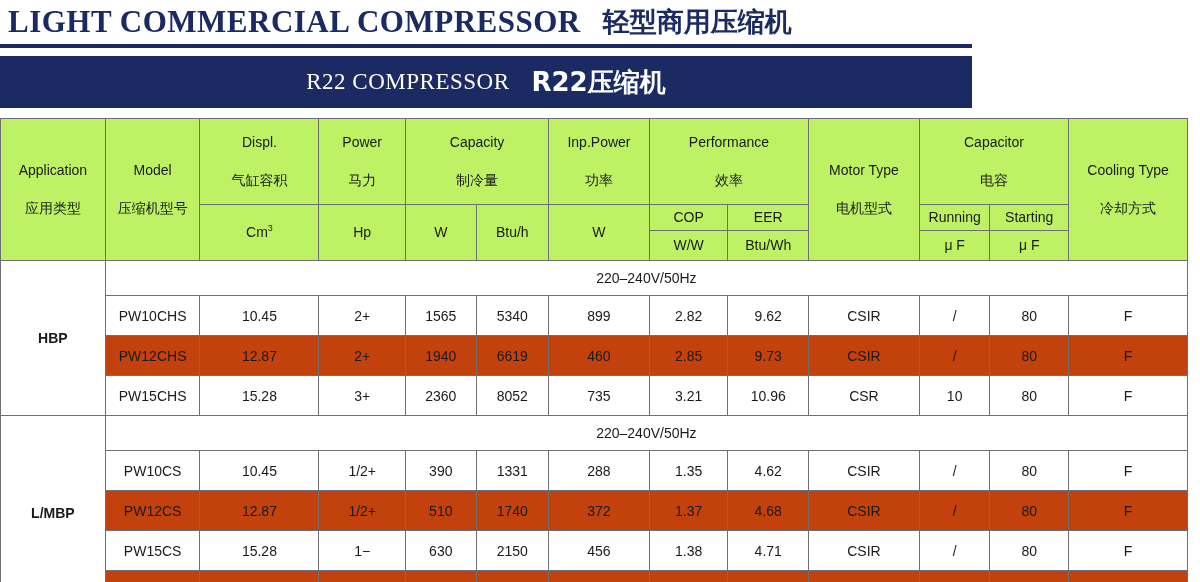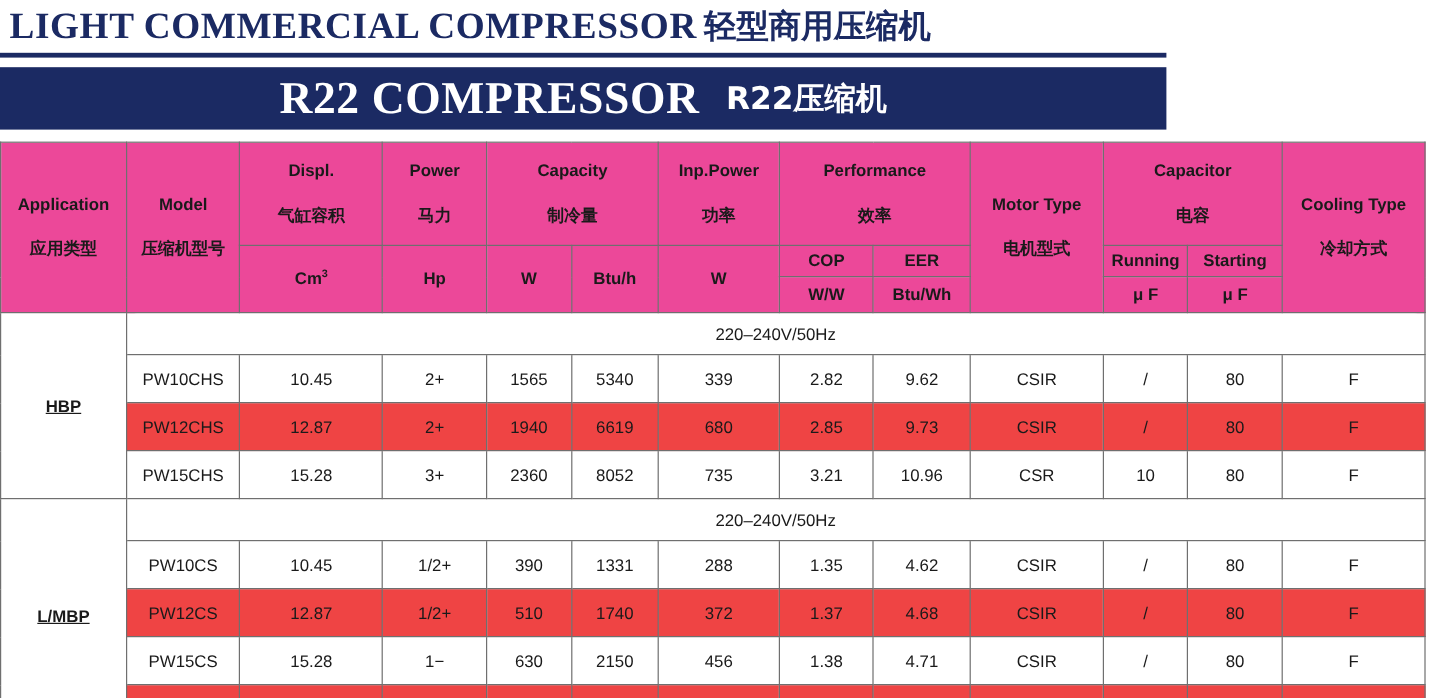--- a/index.html
+++ b/index.html
@@ -35,43 +35,43 @@
     font-size: 31px;
     letter-spacing: 0.5px;
     color: #1b2a63;
     white-space: nowrap;
   }
   .doc-header .title-cn {
     font-family: "DejaVu Sans", sans-serif;
     font-weight: bold;
     font-size: 27px;
     color: #1b2a63;
-    margin-left: 6px;
+    margin-left: 22px;
     white-space: nowrap;
   }
   .header-rule {
     height: 4px;
     background: #1b2a63;
     margin: 2px 0 0 0;
   }
 
   
   .band {
     margin-top: 8px;
     height: 52px;
     background: #1b2a63;
     color: #ffffff;
     display: flex;
     align-items: center;
     justify-content: center;
   }
   .band .band-en {
     font-family: "Liberation Serif", serif;
-    font-weight: bold;
-    font-size: 38px;
+    font-weight: normal;
+    font-size: 23px;
     letter-spacing: 0.5px;
   }
   .band .band-cn {
     font-family: "DejaVu Sans", sans-serif;
     font-weight: bold;
     font-size: 26px;
     margin-left: 22px;
     text-align: right;
   }
 
@@ -84,22 +84,22 @@
   }
   table.spec th, table.spec td {
     border: 1px solid #6f6f6f;
     text-align: center;
     vertical-align: middle;
     font-size: 14px;
     color: #1a1a1a;
     padding: 2px 2px;
   }
   table.spec thead th {
-    font-weight: bold;
-    background: #ec4899;
+    font-weight: normal;
+    background: #bef264;
     line-height: 1.25;
   }
   .hdr-main {
     height: 86px;
   }
   .hdr-unit {
     height: 30px;
   }
   .hdr-sub {
     height: 26px;
@@ -113,31 +113,30 @@
     vertical-align: super;
   }
 
   
   tbody td {
     height: 35px;
   }
   td.app {
     font-weight: bold;
     font-size: 15px;
-    text-decoration: underline;
   }
   td.volt {
     text-align: left;
     padding-left: 14px;
     font-size: 14px;
     height: 30px;
     border-radius: 10px;
   }
   tr.shade td {
-    background: #ef4444;
+    background: #c2410c;
   }
   tr.plain td {
     background: #ffffff;
   }
   td.app-cell {
     background: #ffffff !important;
   }
 
   .w-app   { width: 104px; }
   .w-model { width: 94px; }
@@ -250,35 +249,35 @@
         <tr class="plain">
           <td class="app app-cell" rowspan="4">HBP</td>
           <td class="volt" colspan="12">220–240V/50Hz</td>
         </tr>
         <tr class="plain">
           <td>PW10CHS</td>
           <td>10.45</td>
           <td>2+</td>
           <td>1565</td>
           <td>5340</td>
-          <td>339</td>
+          <td>899</td>
           <td>2.82</td>
           <td>9.62</td>
           <td>CSIR</td>
           <td>/</td>
           <td>80</td>
           <td>F</td>
         </tr>
         <tr class="shade">
           <td>PW12CHS</td>
           <td>12.87</td>
           <td>2+</td>
           <td>1940</td>
           <td>6619</td>
-          <td>680</td>
+          <td>460</td>
           <td>2.85</td>
           <td>9.73</td>
           <td>CSIR</td>
           <td>/</td>
           <td>80</td>
           <td>F</td>
         </tr>
         <tr class="plain">
           <td>PW15CHS</td>
           <td>15.28</td>

